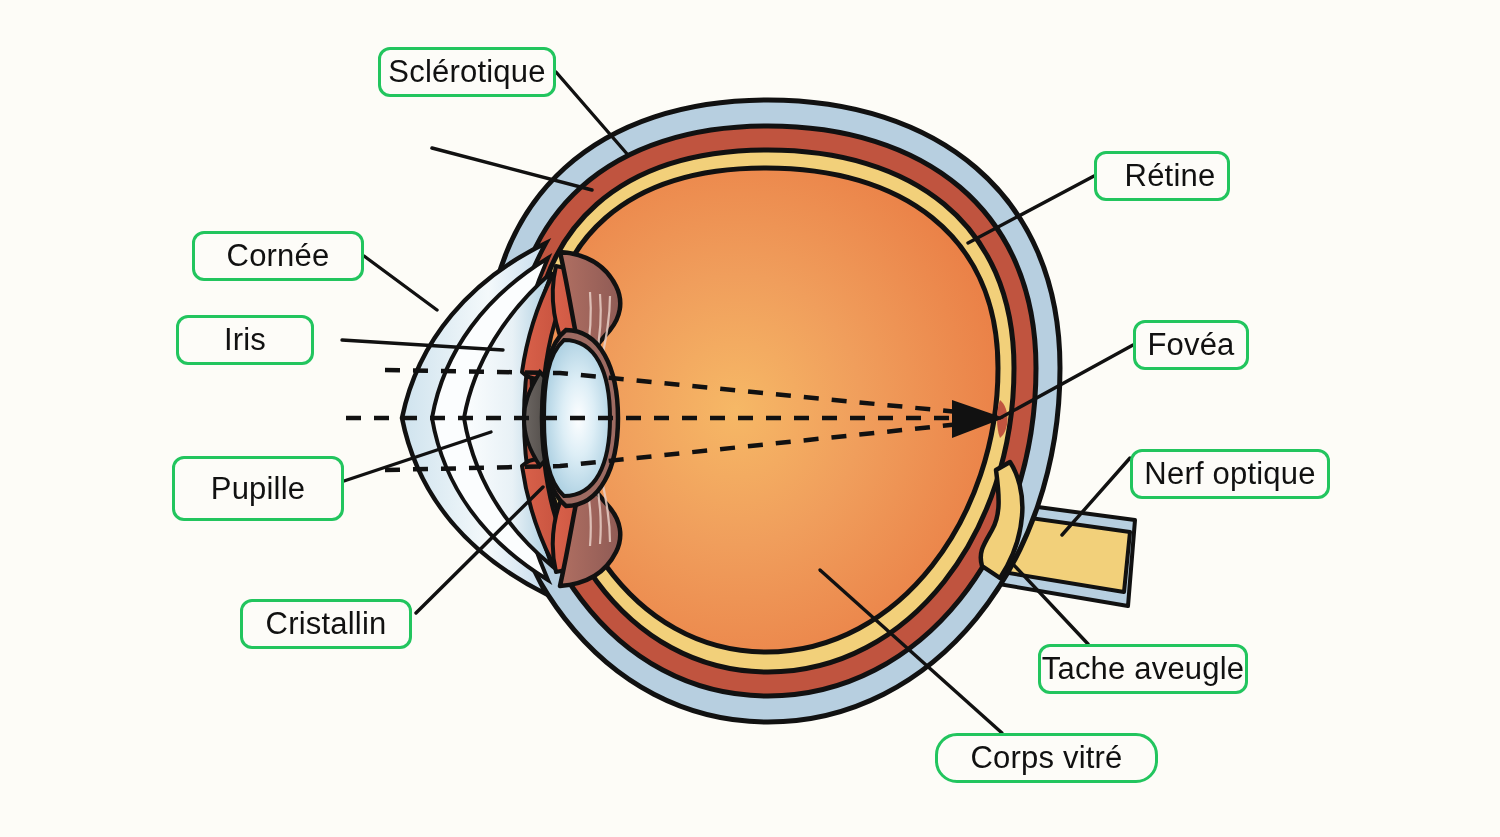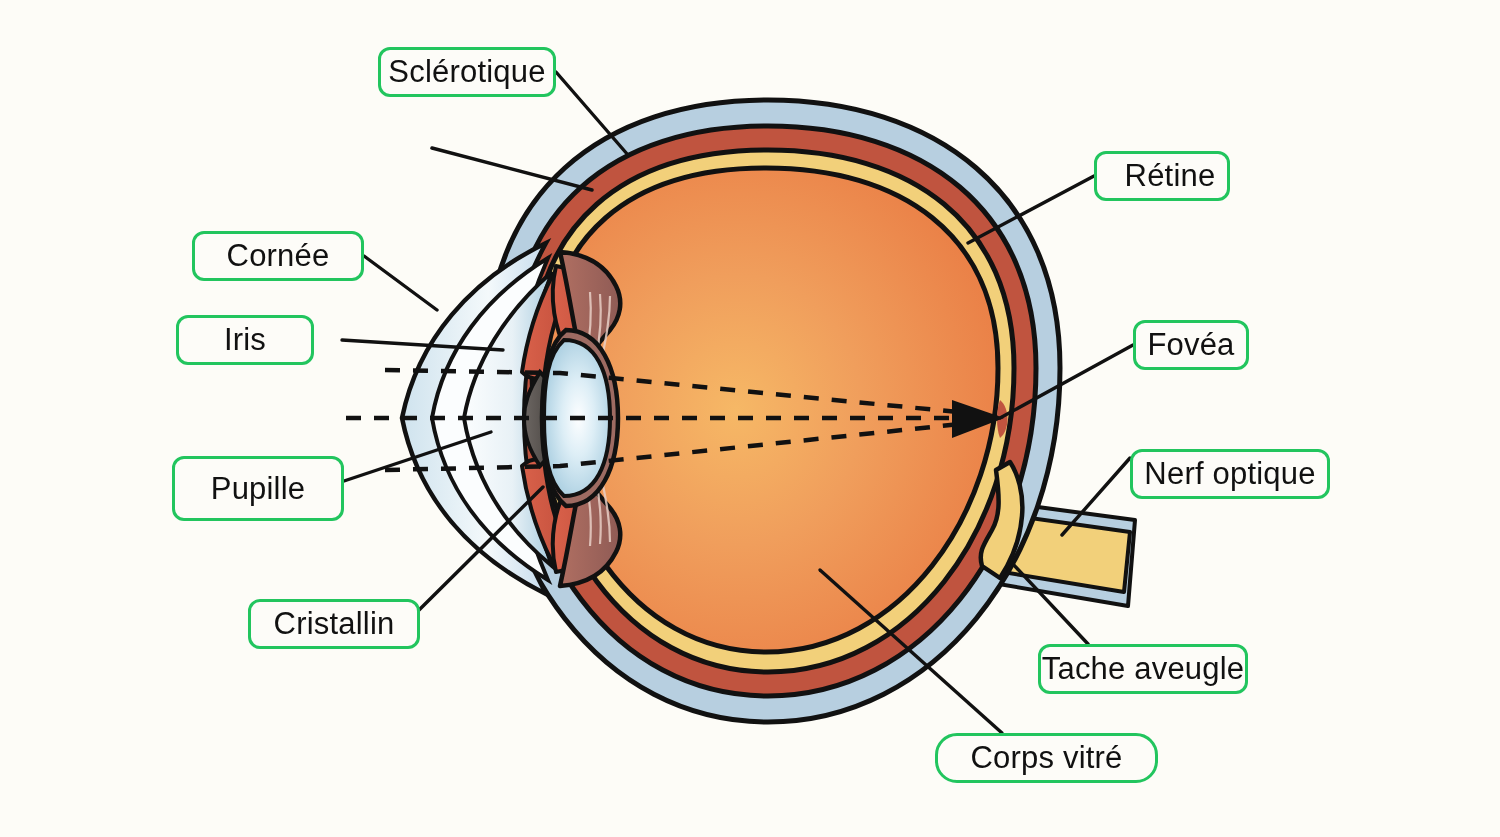--- a/index.html
+++ b/index.html
@@ -238,21 +238,21 @@
   </div>
   <div class="label-box" style="left:192px; top:231px; width:172px; height:50px;">
     <span>Cornée</span>
   </div>
   <div class="label-box" style="left:176px; top:315px; width:138px; height:50px;">
     <span>Iris</span>
   </div>
   <div class="label-box" style="left:172px; top:456px; width:172px; height:65px;">
     <span>Pupille</span>
   </div>
-  <div class="label-box" style="left:248px; top:599px; width:172px; height:50px;">
+  <div class="label-box" style="left:240px; top:599px; width:172px; height:50px;">
     <span>Cristallin</span>
   </div>
   <div class="label-box" style="left:1094px; top:151px; width:136px; height:50px;padding-left:16px;">
     <span>Rétine</span>
   </div>
   <div class="label-box" style="left:1133px; top:320px; width:116px; height:50px;">
     <span>Fovéa</span>
   </div>
   <div class="label-box" style="left:1130px; top:433px; width:200px; height:50px;margin-top:16px;">
     <span>Nerf optique</span>

